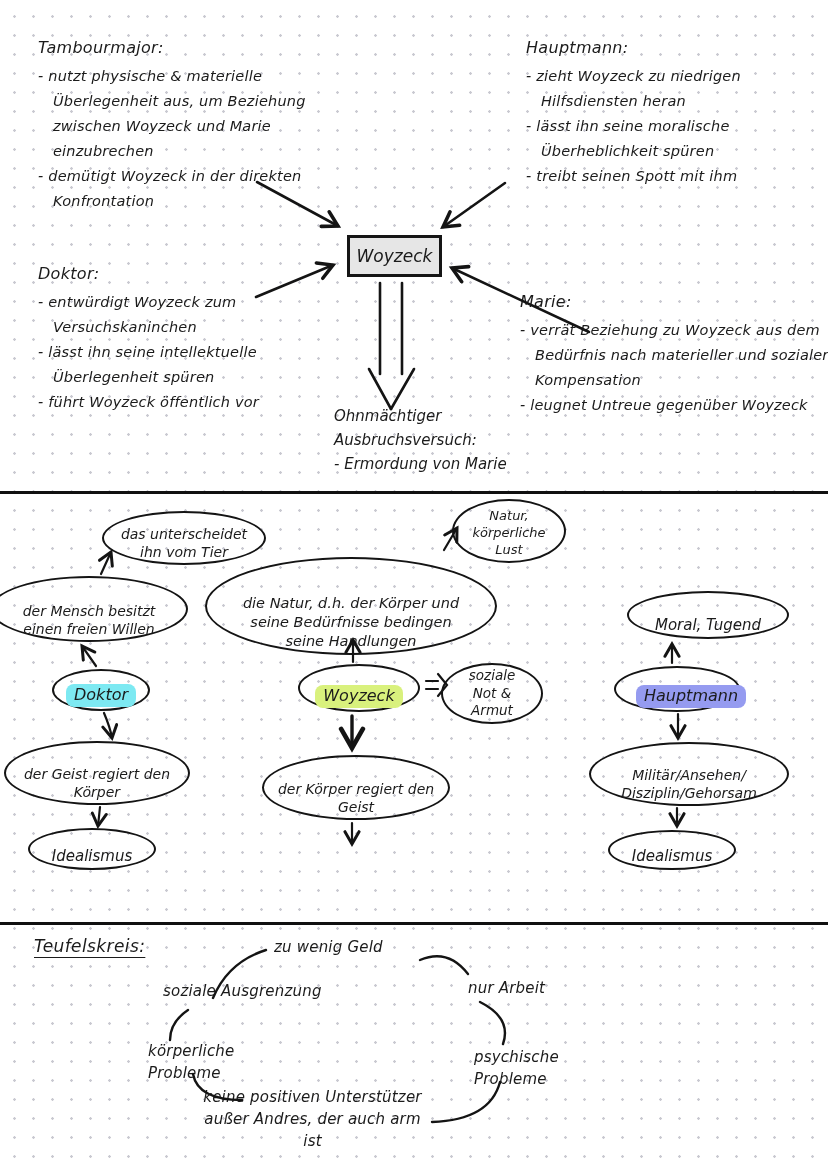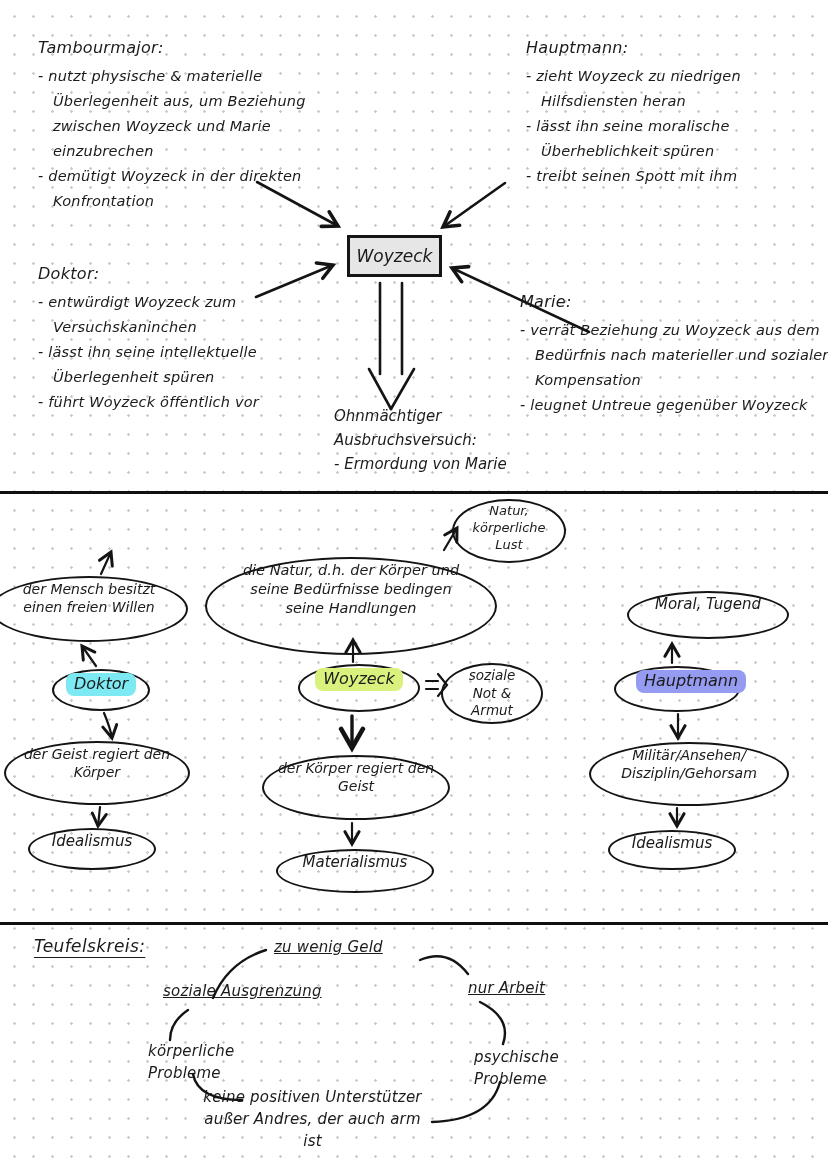--- a/index.html
+++ b/index.html
@@ -16,34 +16,34 @@
   .note-item { font-size:14.5px; line-height:25px; padding-left:15px; text-indent:-15px; letter-spacing:.2px; }
   .woyzeck-box {
     position:absolute; left:347px; top:235px; width:95px; height:42px;
     background:var(--woyzeck-box-fill,#e6e6e6); border:3px solid #151515;
     display:flex; align-items:center; justify-content:center; font-size:17px;
   }
   .outcome { position:absolute; left:334px; top:404px; width:190px; font-size:15px; line-height:24px; }
   .sep { position:absolute; left:0; width:828px; height:3px; background:#101010; }
   .node {
     position:absolute; border:2.6px solid #141414; border-radius:50%;
-    display:flex; align-items:flex-start; justify-content:center;
+    display:flex; align-items:flex-end; justify-content:center;
     text-align:center; font-size:14px; line-height:1.3; padding:2px 12px;
   }
   .node.big { padding:2px 22px; font-size:14.5px; }
   .node.small-label { font-size:16px; }
   .hl { border-radius:8px; padding:1px 8px; }
   .hl-doktor { background:var(--doktor-highlight,#7de9f2); }
   .hl-woyzeck { background:var(--woyzeck-highlight,#d9f17d); }
   .hl-hauptmann { background:var(--hauptmann-highlight,#959bf0);margin-left:28px; }
   .overlay { position:absolute; left:0; top:0; pointer-events:none; }
   .tk-title { position:absolute; left:34px; top:936px; font-size:17px;
     text-decoration:underline; text-underline-offset:5px; letter-spacing:.4px; }
   .tk-label { position:absolute; font-size:15px; line-height:22px; letter-spacing:.2px; }
-  .nowrap { white-space:nowrap;text-decoration:underline; }
+  .nowrap { white-space:nowrap; }
   .tk-center { text-align:center; }
 </style>
 </head>
 <body>
 
 <div class="page">
 
   <div class="note-block" style="left:30px;top:38px;width:298px">
     <div class="note-title">Tambourmajor:</div>
     <div class="note-item">- nutzt physische &amp; materielle Überlegenheit aus, um Beziehung zwischen Woyzeck und Marie einzubrechen</div>
@@ -76,20 +76,23 @@
 
   <div class="outcome">
     <div>Ohnmächtiger</div>
     <div>Ausbruchsversuch:</div>
     <div>- Ermordung von Marie</div>
   </div>
 
   <div class="sep" style="top:491px"></div>
   <div class="sep" style="top:922px"></div>
 
+  <div class="node" style="left:102px;top:511px;width:164px;height:54px">
+    <span>das unterscheidet ihn vom Tier</span>
+  </div>
   <div class="node" style="left:452px;top:499px;width:114px;height:64px;font-size:13px">
     <span>Natur, körperliche Lust</span>
   </div>
   <div class="node big" style="left:205px;top:557px;width:292px;height:98px">
     <span>die Natur, d.h. der Körper und seine Bedürfnisse bedingen seine Handlungen</span>
   </div>
   <div class="node" style="left:-10px;top:576px;width:198px;height:66px">
     <span>der Mensch besitzt einen freien Willen</span>
   </div>
   <div class="node small-label" style="left:52px;top:669px;width:98px;height:42px">
@@ -102,23 +105,20 @@
     <span>Idealismus</span>
   </div>
   <div class="node small-label" style="left:298px;top:664px;width:122px;height:48px">
     <span class="hl hl-woyzeck">Woyzeck</span>
   </div>
   <div class="node" style="left:441px;top:663px;width:102px;height:61px;font-size:13.5px">
     <span>soziale Not &amp; Armut</span>
   </div>
   <div class="node" style="left:262px;top:755px;width:188px;height:65px">
     <span>der Körper regiert den Geist</span>
-  </div>
-  <div class="node" style="left:276px;top:849px;width:158px;height:44px;font-size:15px">
-    <span>Materialismus</span>
   </div>
   <div class="node" style="left:627px;top:591px;width:162px;height:48px;font-size:15px">
     <span>Moral, Tugend</span>
   </div>
   <div class="node small-label" style="left:614px;top:666px;width:126px;height:46px">
     <span class="hl hl-hauptmann">Hauptmann</span>
   </div>
   <div class="node" style="left:589px;top:742px;width:200px;height:64px">
     <span>Militär/Ansehen/ Disziplin/Gehorsam</span>
   </div>

